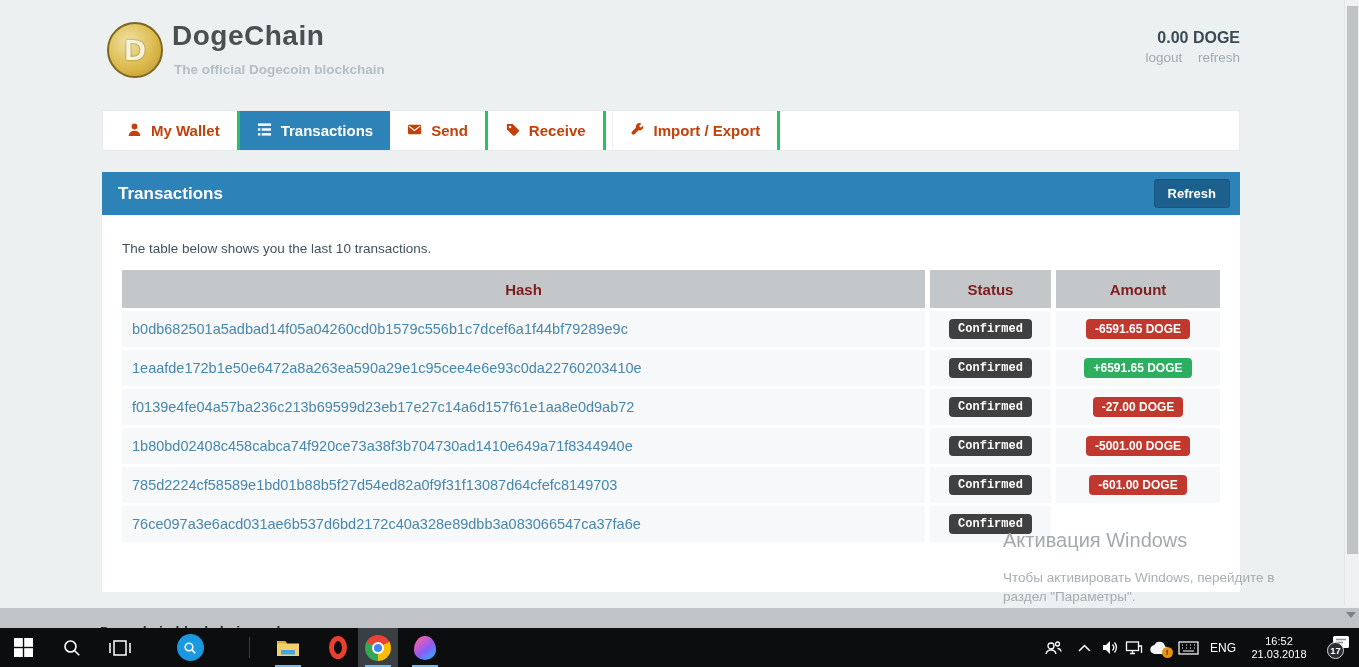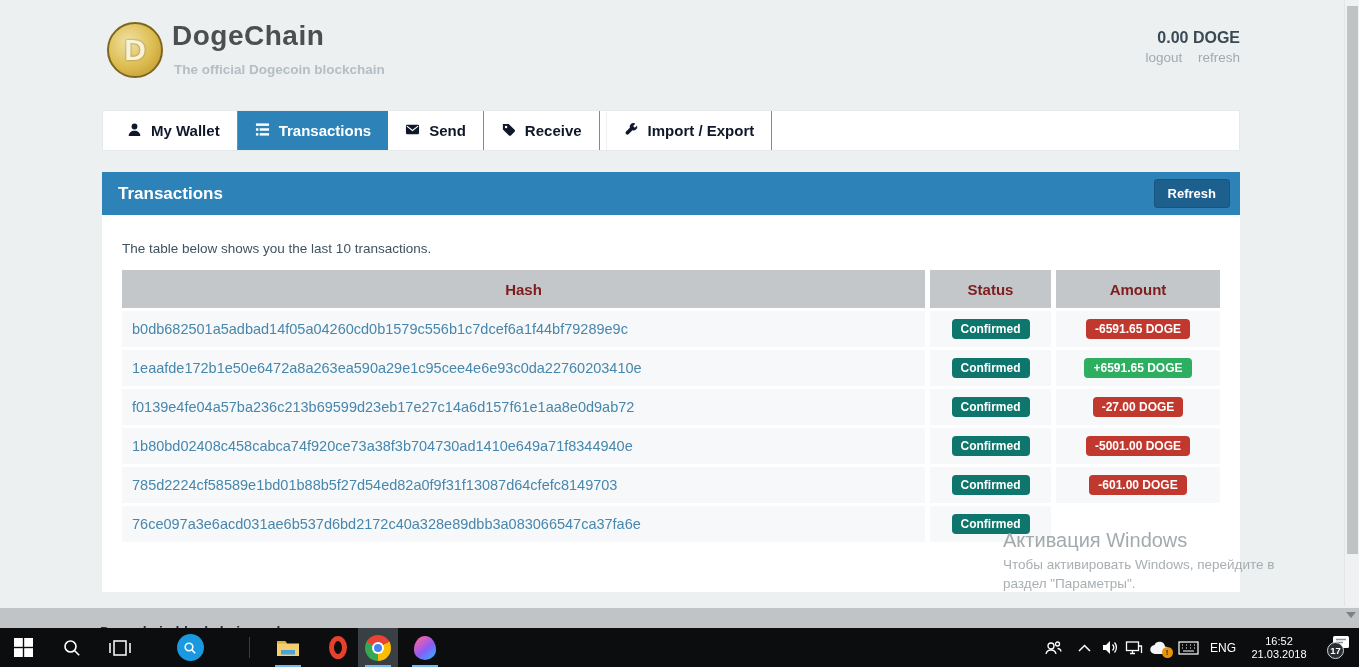--- a/index.html
+++ b/index.html
@@ -25,22 +25,22 @@
   .account-links { right:119px; top:50px; font-size:13.5px; color:#9fabb1; text-align:right; }
   .account-links span { margin-left:12px; cursor:pointer; }
 
   
   .tabbar {
     left:102px; top:110px; width:1138px; height:41px; background:#fff;
     border:1px solid #e7eaeb; display:flex; align-items:stretch; padding-left:7px;
   }
   .tab {
     display:flex; align-items:center; gap:9px; padding:0 17px;
-    font-size:15px; font-weight:bold; color:#0f172a;
-    border-right:1px solid #22c55e; cursor:pointer; white-space:nowrap;
+    font-size:15px; font-weight:bold; color:#c2410c;
+    border-right:3px solid #22c55e; cursor:pointer; white-space:nowrap;
   }
   .tab.active { background:#2d82b8; color:#fff; border-right:none; }
   .tab.gap-left { margin-left:6px; border-left:1px solid #eef0f1; }
   .tab svg { width:15px; height:15px; fill:currentColor; }
 
   
   .panel { left:102px; top:172px; width:1138px; height:420px; background:#fff; }
   .panel-head {
     height:43px; background:#2d82b8; display:flex; align-items:center;
     justify-content:space-between; padding:0 10px 0 16px;
@@ -62,28 +62,28 @@
     background:#c3c7c9; height:38px; display:flex; align-items:center;
     justify-content:center; font-size:15px; font-weight:bold; color:#7f1d1d;
   }
   .td { background:#f7f8f9; height:36px; display:flex; align-items:center; }
   .td.hash { padding-left:10px; font-size:14.5px; color:#4787ad; cursor:pointer; }
   .td.center { justify-content:center; }
   .badge {
     display:inline-block; padding:4px 9px; border-radius:4px;
     font-size:12px; font-weight:bold; color:#fff; line-height:1;
   }
-  .badge-status { background:#0f766e; }
+  .badge-status { background:#404040;font-family:Liberation Mono, monospace; }
   .badge-pos { background:#2eae60; }
   .badge-neg { background:#c1392e; }
 
   
   .watermark { left:1003px; top:529px; width:335px; z-index:5; color:#99a1a5; pointer-events:none; }
   .wm-title { font-size:20px; opacity:.9; }
-  .wm-line { font-size:13.5px; opacity:.85; margin-top:4px; line-height:1.4; }
+  .wm-line { font-size:13.5px; opacity:.85; margin-top:17px; line-height:1.4; }
   .wm-line + .wm-line { margin-top:0; }
 
   
   .scrollbar { right:0; top:0; width:15px; height:606px; background:#f0f1f2; border-left:1px solid #e3e5e6; }
   .scroll-thumb { position:absolute; left:2px; top:6px; width:11px; height:548px; background:#c0c3c4; }
   .scroll-down {
     right:3px; top:612px; width:0; height:0; z-index:6;
     border-left:5px solid transparent; border-right:5px solid transparent;
     border-top:6px solid #7d8184;
   }

